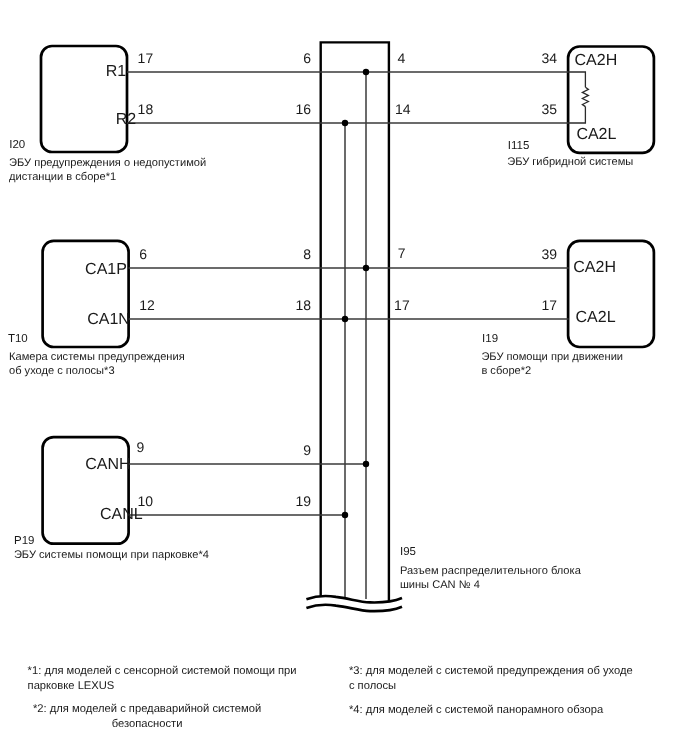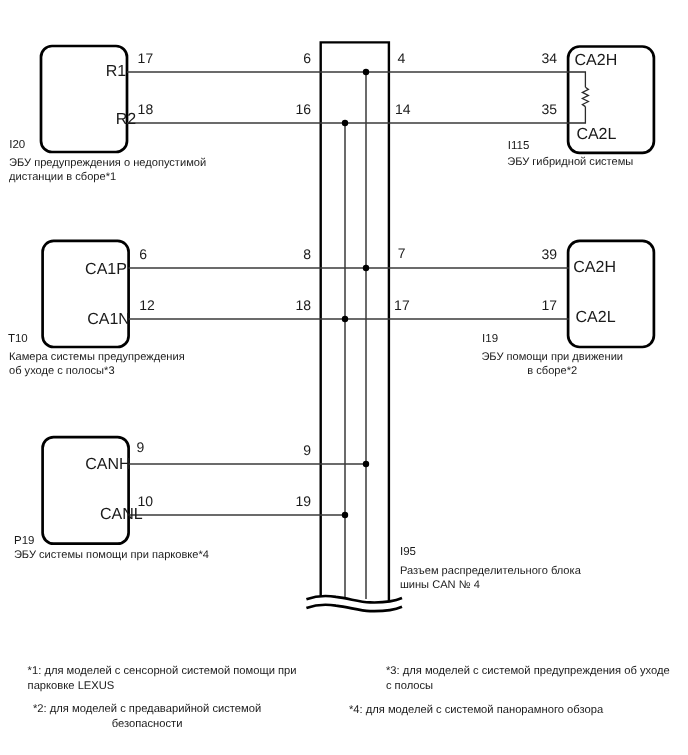--- a/index.html
+++ b/index.html
@@ -92,21 +92,21 @@
   <div class="lbl pin" style="left:139.2px;top:246.7px;">6</div>
   <div class="lbl pin" style="left:139.2px;top:297.7px;">12</div>
   <div class="lbl cid" style="left:7.9px;top:333.9px;">T10</div>
   <div class="lbl cname" style="left:9.0px;top:350.2px;"><span>Камера системы предупреждения</span><br><span>об уходе с полосы*3</span></div>
 
   <div class="lbl term" style="left:573.3px;top:260.1px;">CA2H</div>
   <div class="lbl term" style="left:575.5px;top:310.1px;">CA2L</div>
   <div class="lbl pin ra" style="left:497px;top:246.7px;width:60px;">39</div>
   <div class="lbl pin ra" style="left:497px;top:297.7px;width:60px;">17</div>
   <div class="lbl cid" style="left:482.1px;top:333.9px;">I19</div>
-  <div class="lbl cname" style="left:481.4px;top:350.4px;text-align:center;"><span>ЭБУ помощи при движении</span><br><span>в сборе*2</span></div>
+  <div class="lbl cname" style="left:481.4px;top:350.4px;"><span>ЭБУ помощи при движении</span><br><span>в сборе*2</span></div>
 
   <div class="lbl term" style="left:85.2px;top:457.1px;">CANH</div>
   <div class="lbl term" style="left:100px;top:506.6px;">CANL</div>
   <div class="lbl pin" style="left:136.4px;top:440.2px;">9</div>
   <div class="lbl pin" style="left:137.5px;top:494.3px;">10</div>
   <div class="lbl cid" style="left:14.0px;top:535.9px;">P19</div>
   <div class="lbl cname" style="left:13.9px;top:548.3px;"><span>ЭБУ системы помощи при парковке*4</span></div>
 
   <div class="lbl cid" style="left:400.0px;top:547.4px;">I95</div>
   <div class="lbl cname" style="left:399.9px;top:563.8px;"><span>Разъем распределительного блока</span><br><span>шины CAN № 4</span></div>
@@ -117,16 +117,16 @@
   <div class="lbl pin" style="left:394.9px;top:101.7px;">14</div>
   <div class="lbl pin ra" style="left:251px;top:246.7px;width:60px;">8</div>
   <div class="lbl pin ra" style="left:251px;top:297.7px;width:60px;">18</div>
   <div class="lbl pin" style="left:397.7px;top:245.7px;">7</div>
   <div class="lbl pin" style="left:394.1px;top:297.7px;">17</div>
   <div class="lbl pin ra" style="left:251px;top:442.7px;width:60px;">9</div>
   <div class="lbl pin ra" style="left:251px;top:493.7px;width:60px;">19</div>
 
   <div class="lbl note" style="left:27.6px;top:663.8px;line-height:15.6px;"><span>*1: для моделей с сенсорной системой помощи при</span><br><span>парковке LEXUS</span></div>
   <div class="lbl note" style="left:33px;top:702.3px;text-align:center;"><span>*2: для моделей с предаварийной системой</span><br><span>безопасности</span></div>
-  <div class="lbl note" style="left:348.9px;top:663.8px;line-height:15.6px;margin-left:37px;"><span>*3: для моделей с системой предупреждения об уходе</span><br><span>с полосы</span></div>
+  <div class="lbl note" style="left:348.9px;top:663.8px;line-height:15.6px;"><span>*3: для моделей с системой предупреждения об уходе</span><br><span>с полосы</span></div>
   <div class="lbl note" style="left:348.9px;top:703.4px;"><span>*4: для моделей с системой панорамного обзора</span></div>
 </div>
 </div>
 
 </body></html>

